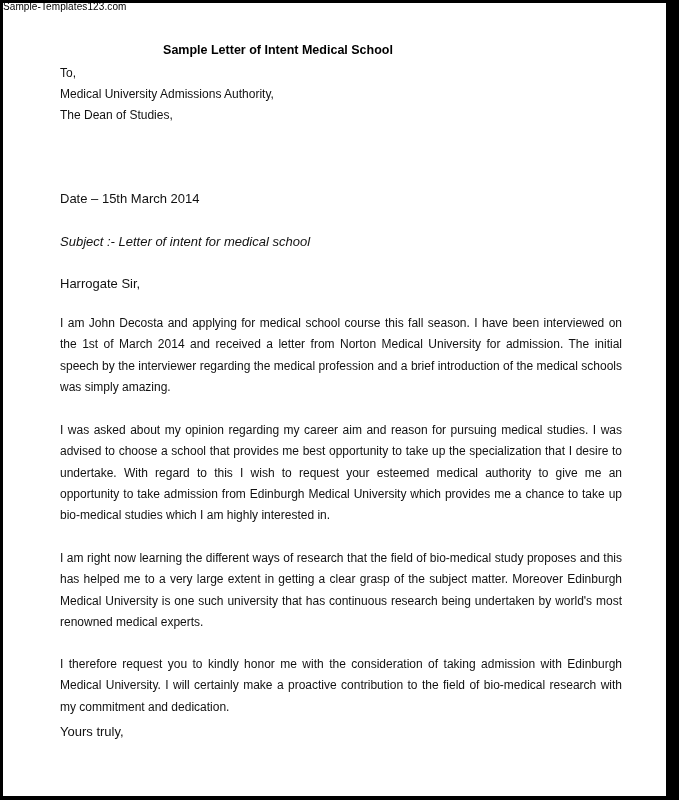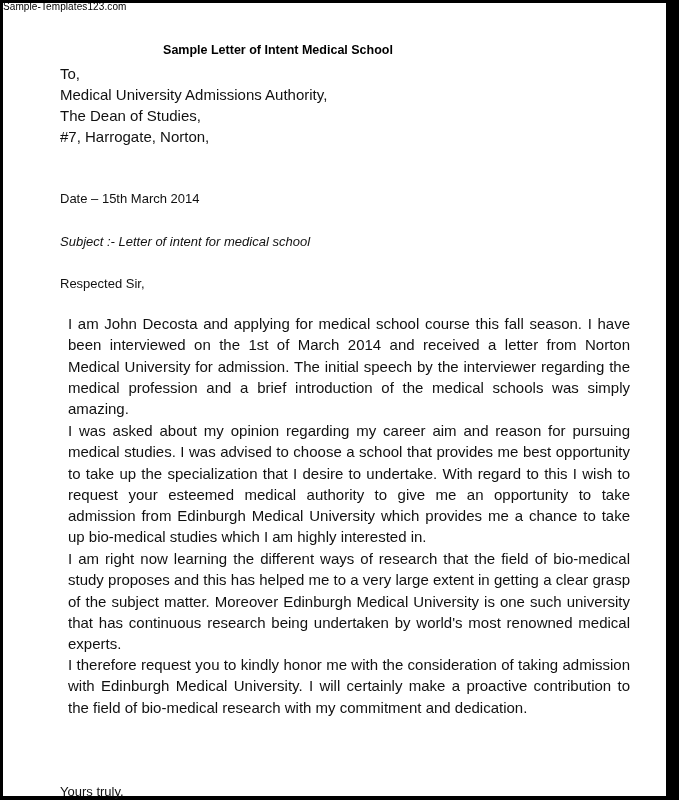--- a/index.html
+++ b/index.html
@@ -38,62 +38,61 @@
       top: 43px;
       text-align: center;
       font-weight: bold;
       font-size: 12.5px;
       color: #000000;
     }
     .address {
       position: absolute;
       left: 60px;
       top: 63px;
-      font-size: 15px;
+      font-size: 12px;
       line-height: 21px;
     }
     .address div { white-space: nowrap; }
     .single {
       position: absolute;
       left: 60px;
       font-size: 13px;
       white-space: nowrap;
     }
     .para {
       position: absolute;
-      left: 68px;
+      left: 60px;
       width: 562px;
-      font-size: 15px;
+      font-size: 12px;
       line-height: 21.3px;
       text-align: justify;
     }
   </style>
 </head>
 <body>
 
 <div class="page"></div>
 
 <div class="watermark">Sample-Templates123.com</div>
 
 <div class="title">Sample Letter of Intent Medical School</div>
 
 <div class="address">
   <div>To,</div>
   <div>Medical University Admissions Authority,</div>
   <div>The Dean of Studies,</div>
-  <div>#7, Harrogate, Norton,</div>
 </div>
 
 <div class="single" style="top:191px;">Date – 15th March 2014</div>
 
 <div class="single" style="top:234px;font-style:italic;">Subject :- Letter of intent for medical school</div>
 
-<div class="single" style="top:276px;">Respected Sir,</div>
+<div class="single" style="top:276px;">Harrogate Sir,</div>
 
 <div class="para" style="top:313px;">I am John Decosta and applying for medical school course this fall season. I have been interviewed on the 1st of March 2014 and received a letter from Norton Medical University for admission. The initial speech by the interviewer regarding the medical profession and a brief introduction of the medical schools was simply amazing.</div>
 
 <div class="para" style="top:420px;">I was asked about my opinion regarding my career aim and reason for pursuing medical studies. I was advised to choose a school that provides me best opportunity to take up the specialization that I desire to undertake. With regard to this I wish to request your esteemed medical authority to give me an opportunity to take admission from Edinburgh Medical University which provides me a chance to take up bio-medical studies which I am highly interested in.</div>
 
 <div class="para" style="top:548px;">I am right now learning the different ways of research that the field of bio-medical study proposes and this has helped me to a very large extent in getting a clear grasp of the subject matter. Moreover Edinburgh Medical University is one such university that has continuous research being undertaken by world's most renowned medical experts.</div>
 
 <div class="para" style="top:654px;">I therefore request you to kindly honor me with the consideration of taking admission with Edinburgh Medical University. I will certainly make a proactive contribution to the field of bio-medical research with my commitment and dedication.</div>
 
-<div class="single" style="top:784px;">Yours truly,</div>
+<div class="single" style="top:724px;">Yours truly,</div>
 
 </body></html>

